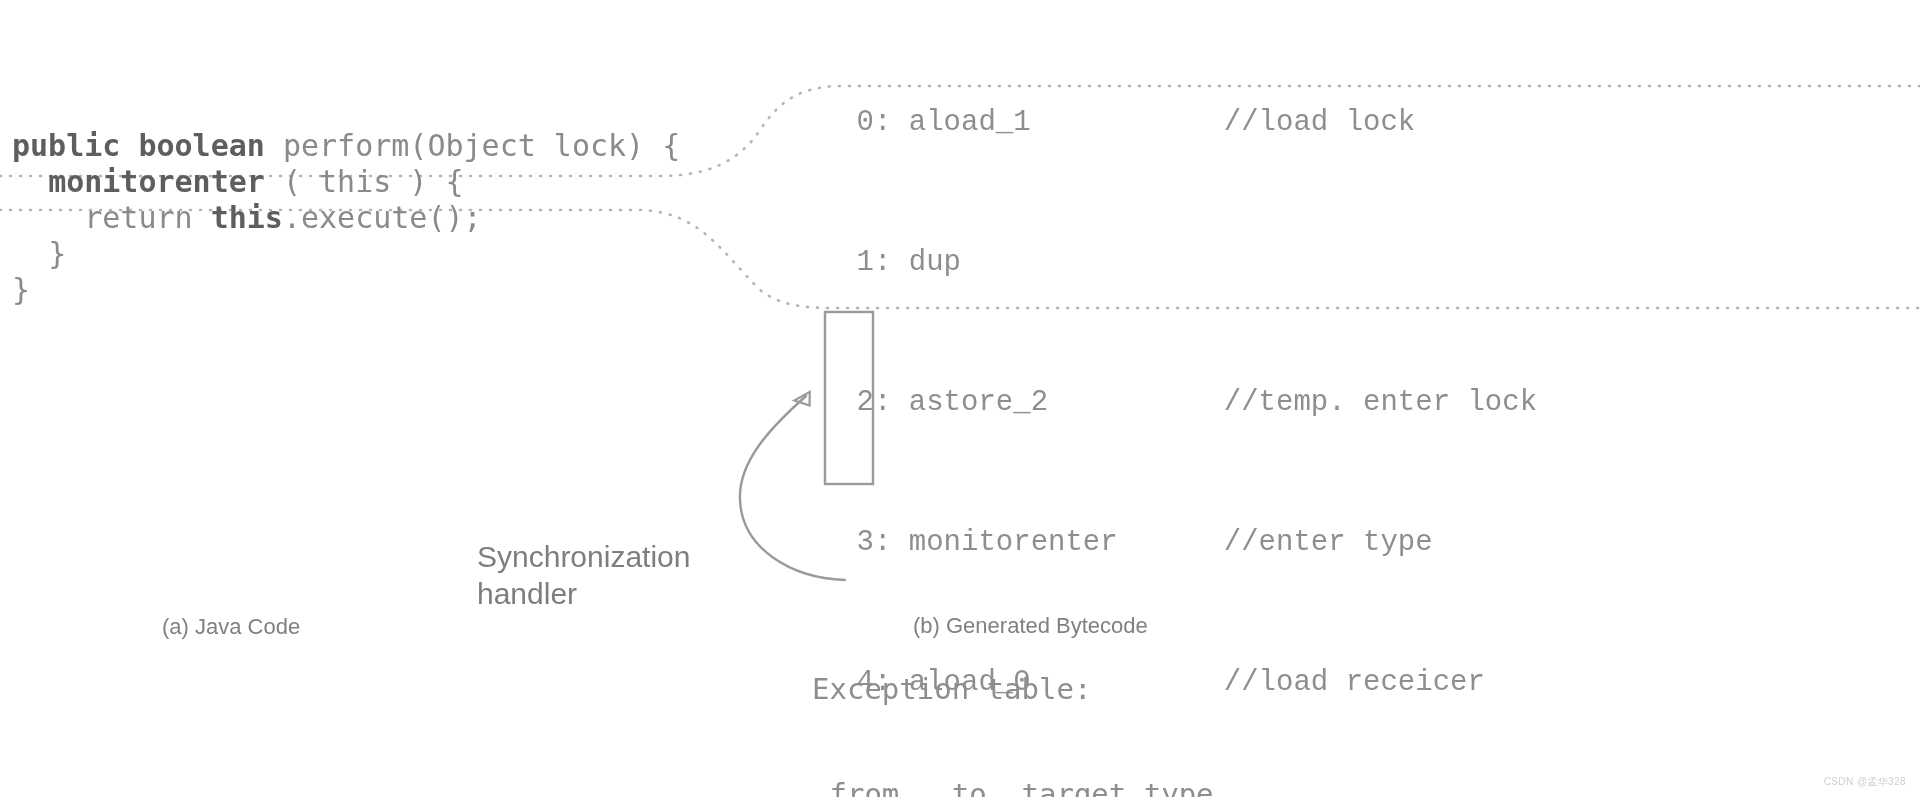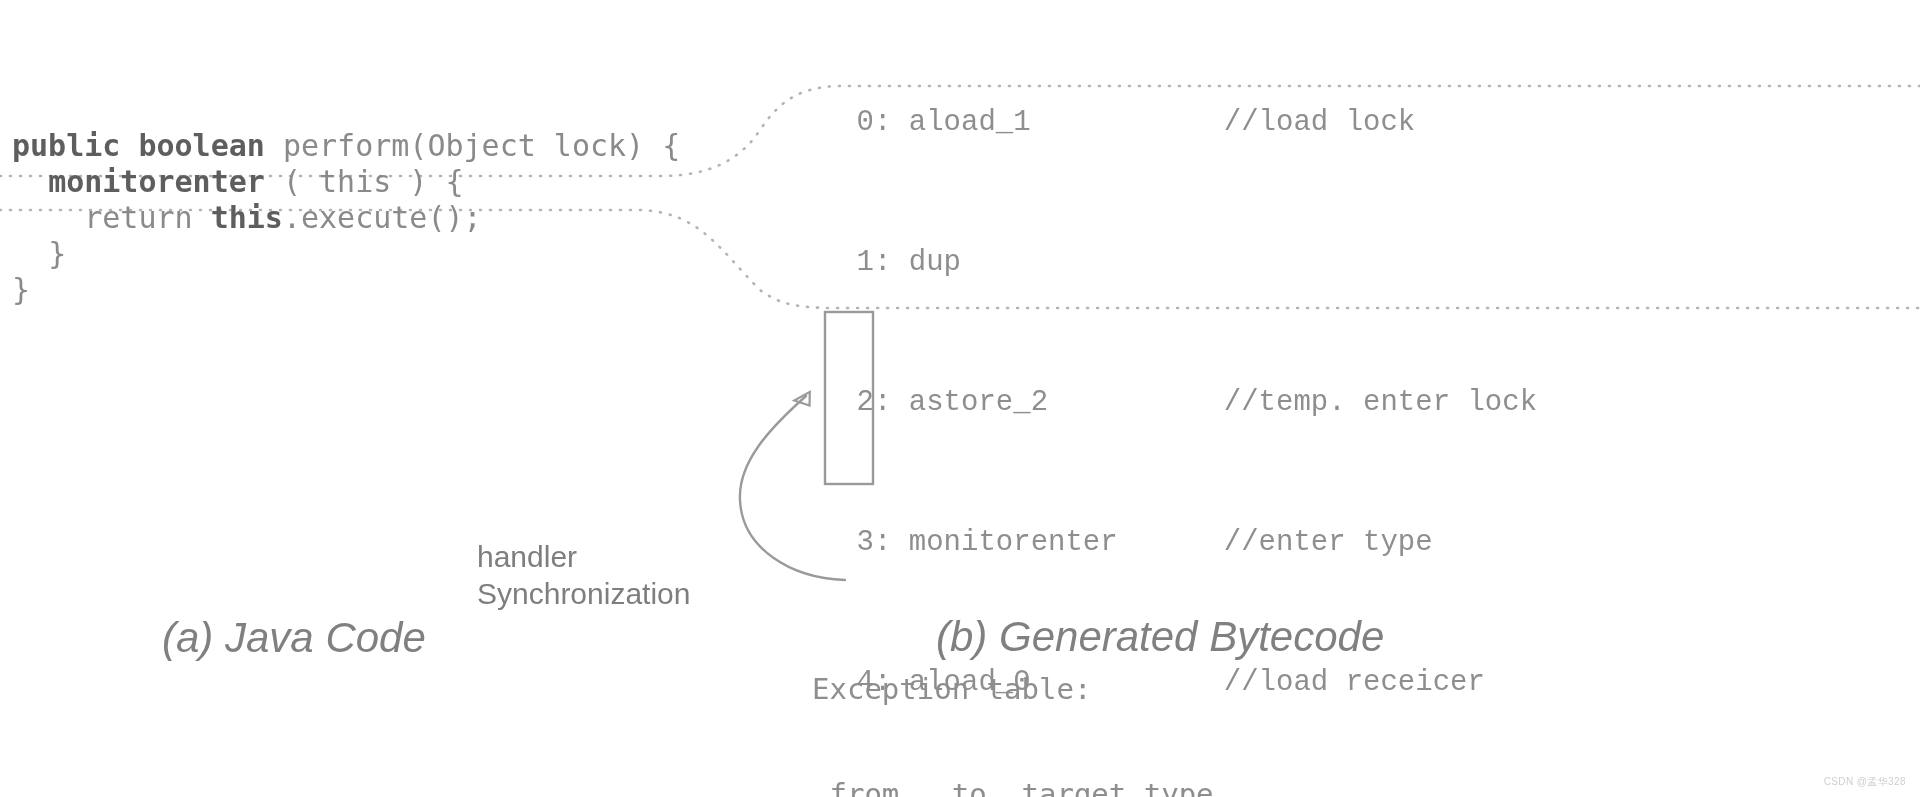--- a/index.html
+++ b/index.html
@@ -102,27 +102,26 @@
     font-family: "Liberation Sans", sans-serif;
     font-size: 30px;
     line-height: 37px;
     color: #7e7e7e;
   }
 
   
   .caption {
     position: absolute;
     font-family: "Liberation Sans", sans-serif;
-    font-size: 42px;
+    font-size: 22px;
     color: #808080;
     white-space: nowrap;
-    font-style: italic;
   }
   #caption-a { left: 162px; top: 614px; }
-  #caption-b { left: 913px; top: 613px; margin-left: 23px; }
+  #caption-b { left: 913px; top: 613px; }
 
   
   #watermark {
     position: absolute;
     right: 14px;
     bottom: 8px;
     font-family: "Liberation Sans", sans-serif;
     font-size: 10px;
     color: #cfcfcf;
     letter-spacing: 0.4px;
@@ -183,22 +182,22 @@
     
   </div>
 
   <div id="exception-table">
     <span class="et-line">Exception table:</span>
     <span class="et-line"> from   to  target type</span>
     
   </div>
 
   <div id="sync-handler-label">
+    <div>Synchronization</div>
     <div>handler</div>
-    <div>Synchronization</div>
   </div>
 
   <div class="caption" id="caption-a">(a) Java Code</div>
   <div class="caption" id="caption-b">(b) Generated Bytecode</div>
 
   <div id="watermark">CSDN @孟华328</div>
 
 </div>
 
 </body></html>

